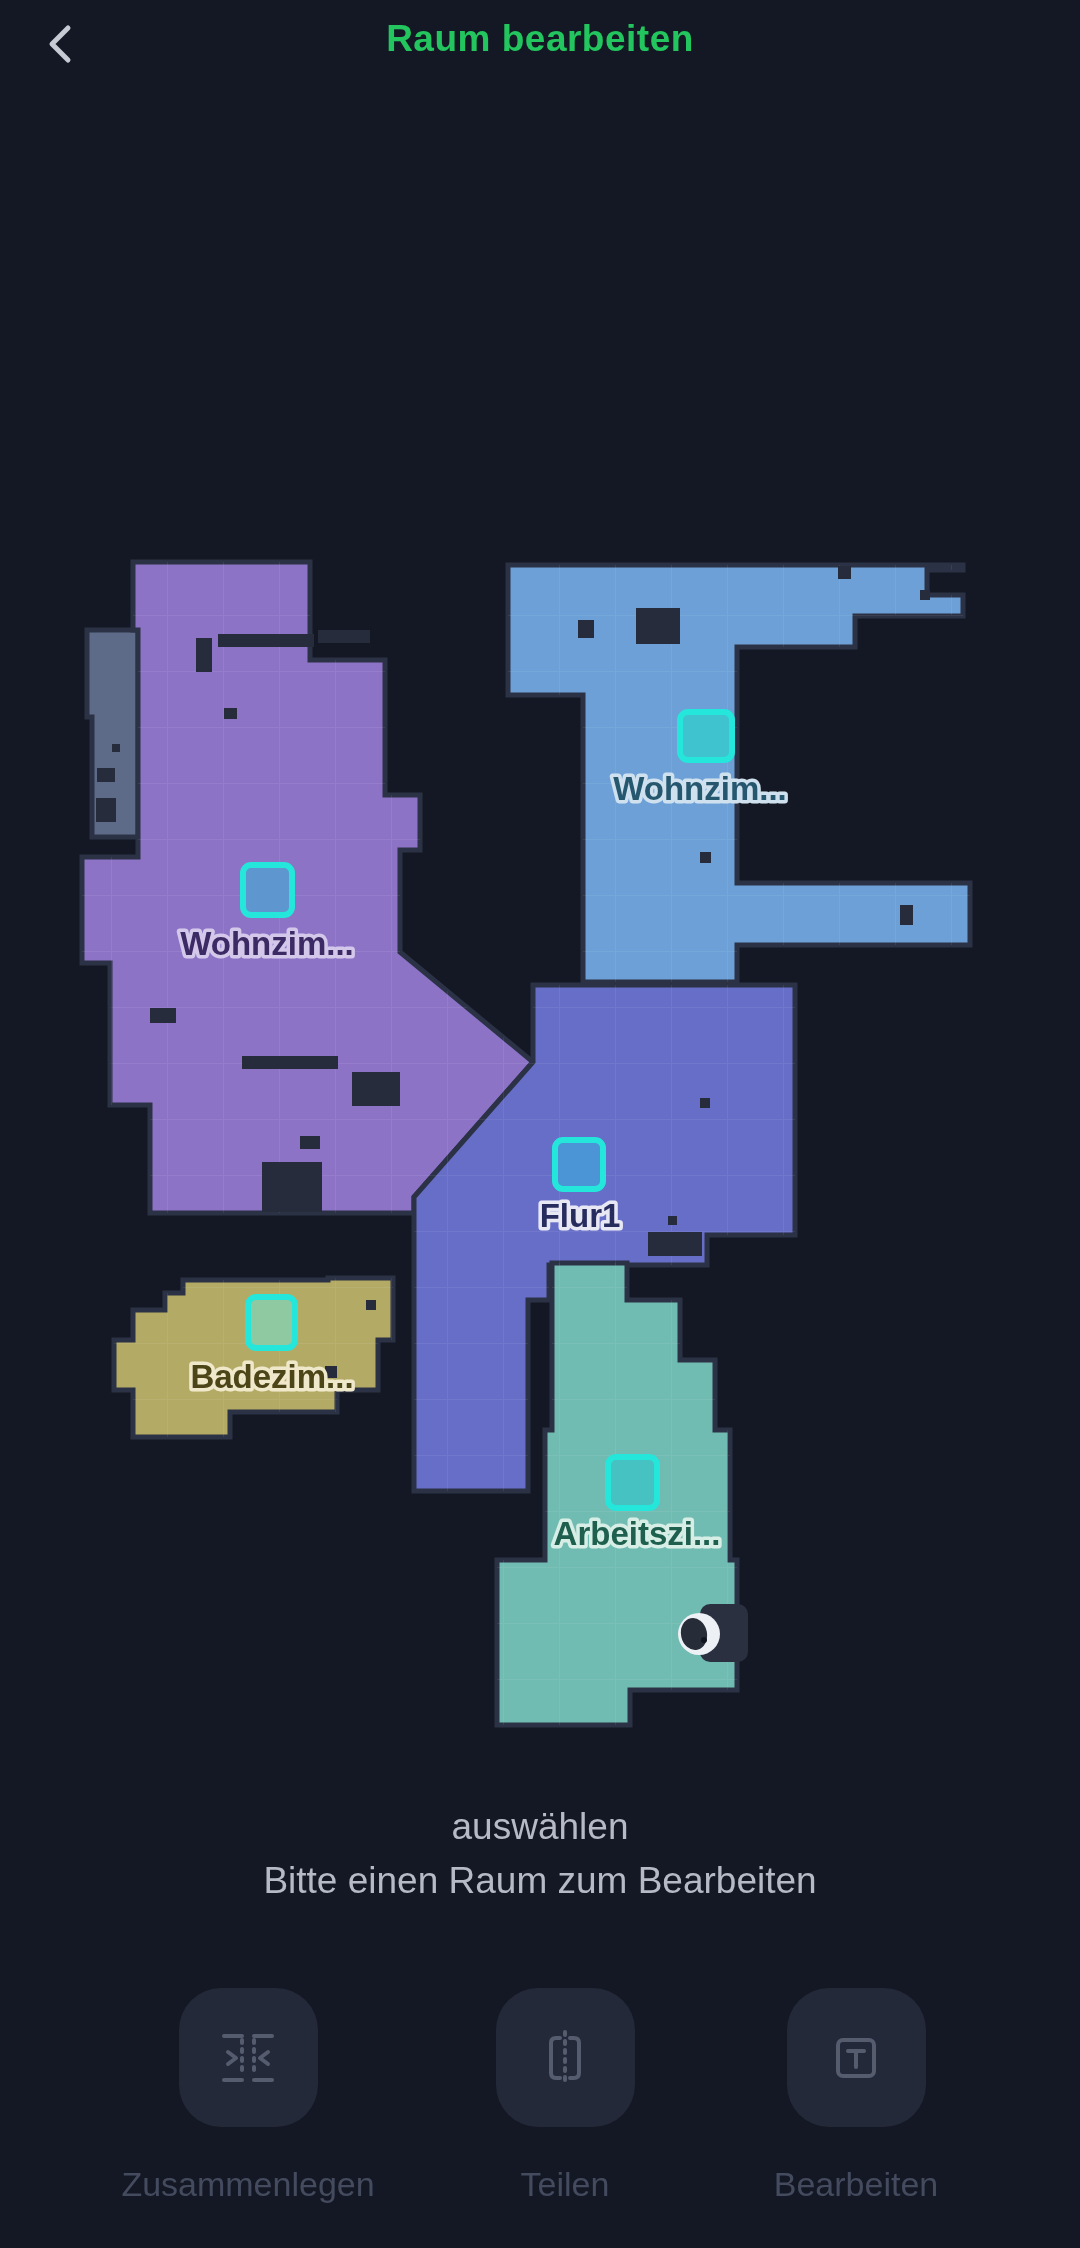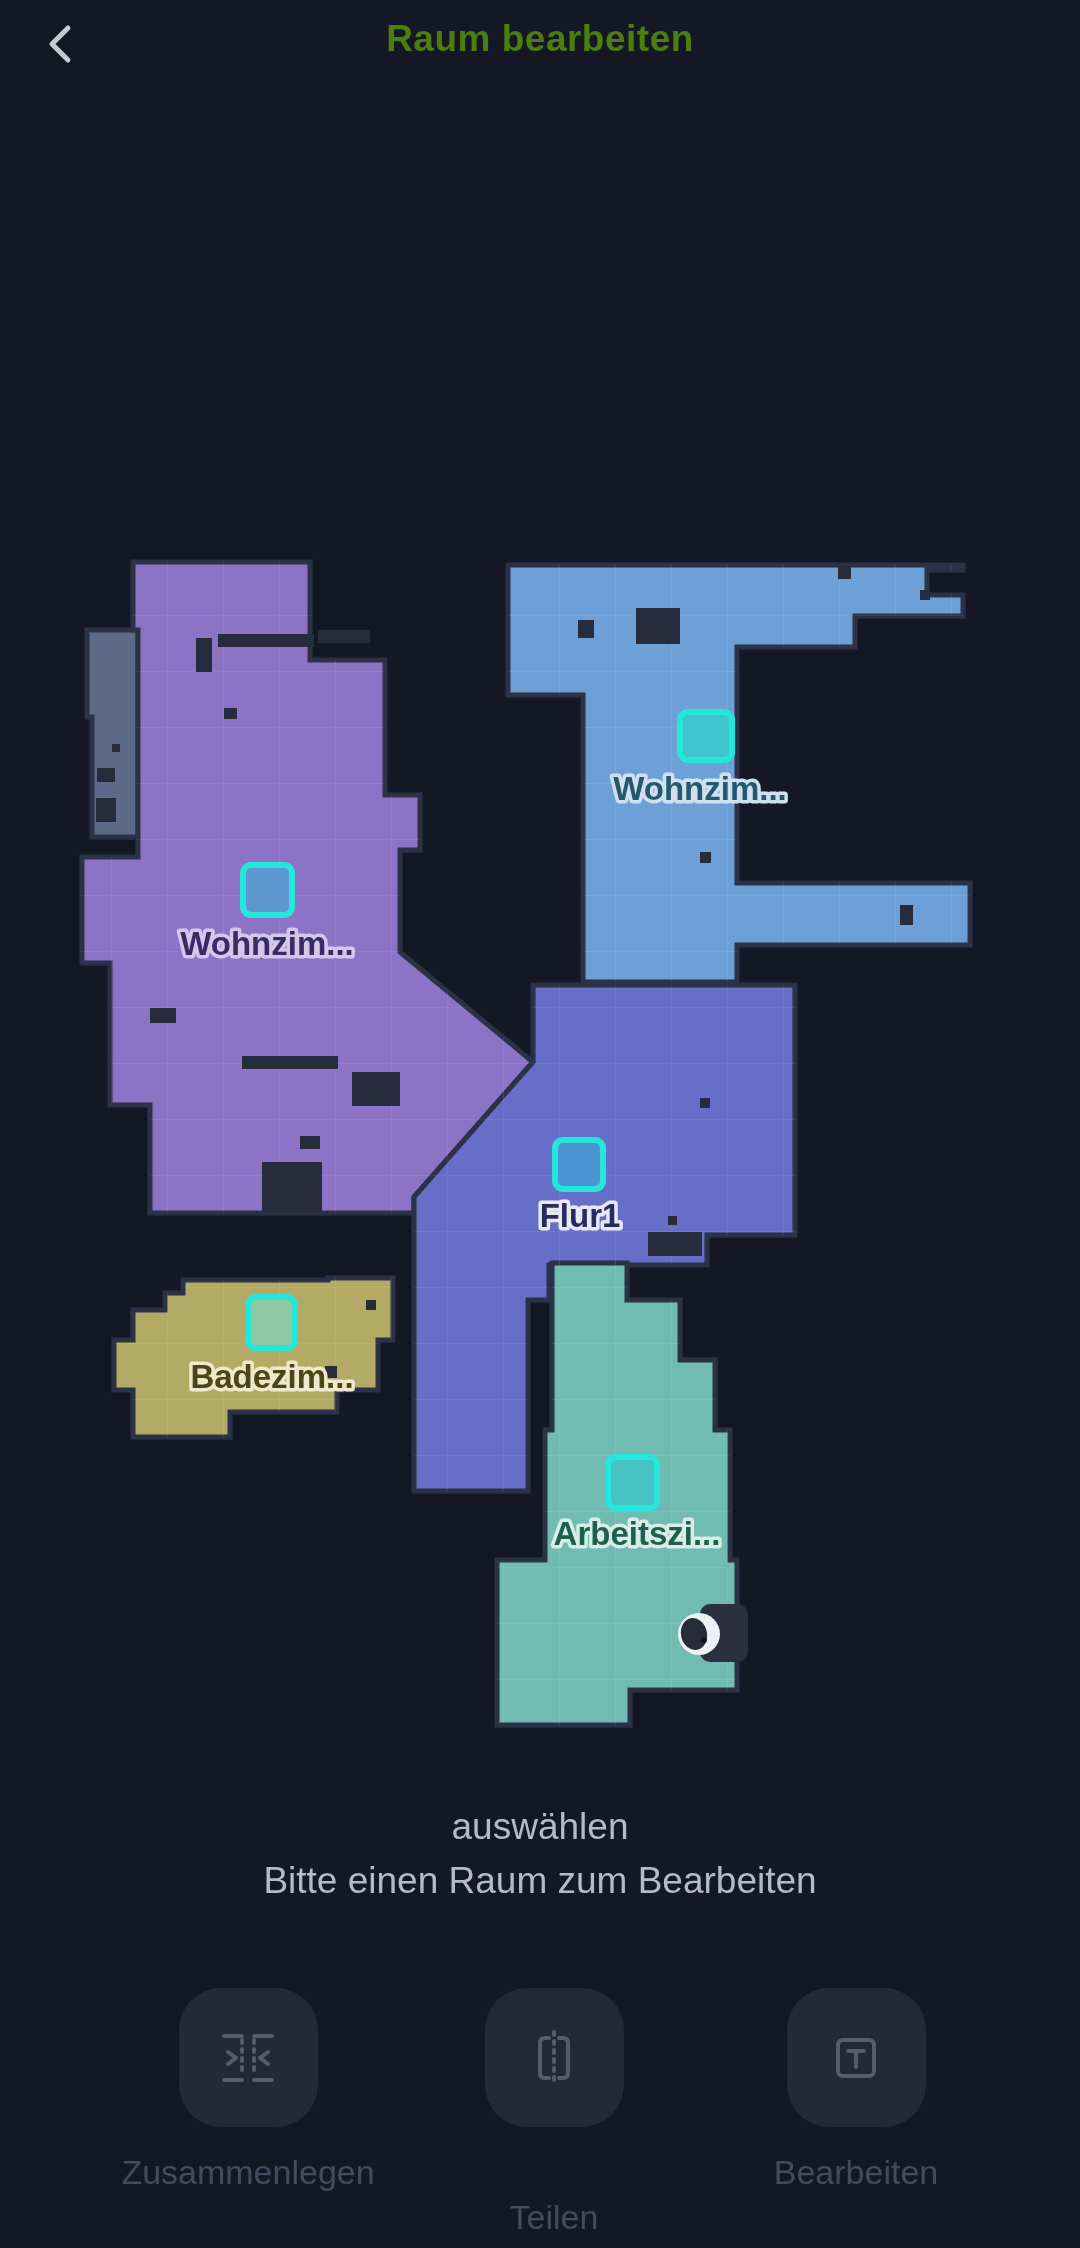--- a/index.html
+++ b/index.html
@@ -3,42 +3,42 @@
 <meta charset="utf-8">
 <style>
   html,body{margin:0;padding:0;background:#141824;}
   body{width:1080px;height:2248px;position:relative;overflow:hidden;
        font-family:"Liberation Sans", sans-serif;}
   
   .header{position:absolute;top:0;left:0;width:1080px;height:120px;}
   .back-btn{position:absolute;left:30px;top:14px;width:60px;height:60px;
     display:flex;align-items:center;justify-content:center;cursor:pointer;}
   .title{position:absolute;top:18px;left:0;width:1080px;text-align:center;
-    color:#4d7c0f;font-size:37px;font-weight:bold;letter-spacing:.5px;}
+    color:#22c55e;font-size:37px;font-weight:bold;letter-spacing:.5px;}
   
   .map-svg{position:absolute;left:0;top:0;width:1080px;height:2248px;}
   .room{stroke:#2c3245;stroke-width:5;cursor:pointer;}
   .gridfill{pointer-events:none;}
   .obst{fill:#272c3c;pointer-events:none;}
   .room-label{font-family:"Liberation Sans",sans-serif;font-size:33px;font-weight:bold;
     paint-order:stroke;stroke-width:7px;stroke-linejoin:round;text-anchor:middle;
     pointer-events:none;}
   .marker{stroke-width:6;rx:8;cursor:pointer;}
   
   .hint{position:absolute;top:1800px;left:0;width:1080px;text-align:center;
     color:#b6bac6;font-size:37px;line-height:54px;font-weight:400;}
   
   .action{position:absolute;top:1988px;width:280px;display:flex;flex-direction:column;
     align-items:center;}
   .action .squircle{width:139px;height:139px;border-radius:42px;background:#232939;
     display:flex;align-items:center;justify-content:center;cursor:pointer;}
   .action .squircle svg{color:#666d80;opacity:.75;}
-  .action .alabel{margin-top:26px;color:#454b5e;font-size:34px;}
+  .action .alabel{margin-top:38px;color:#454b5e;font-size:34px;}
   .a-merge{left:108px;}
-  .a-split{left:414px;gap:45px;}
+  .a-split{left:425px;}
   .a-rename{left:716px;}
 </style>
 </head>
 <body>
 
 <div class="header">
   <div class="back-btn">
     <svg width="40" height="44" viewBox="0 0 40 44">
       <path d="M28 6 L12 22 L28 38" fill="none" stroke="#c6cad3" stroke-width="5" stroke-linecap="round" stroke-linejoin="round"></path>
     </svg>

